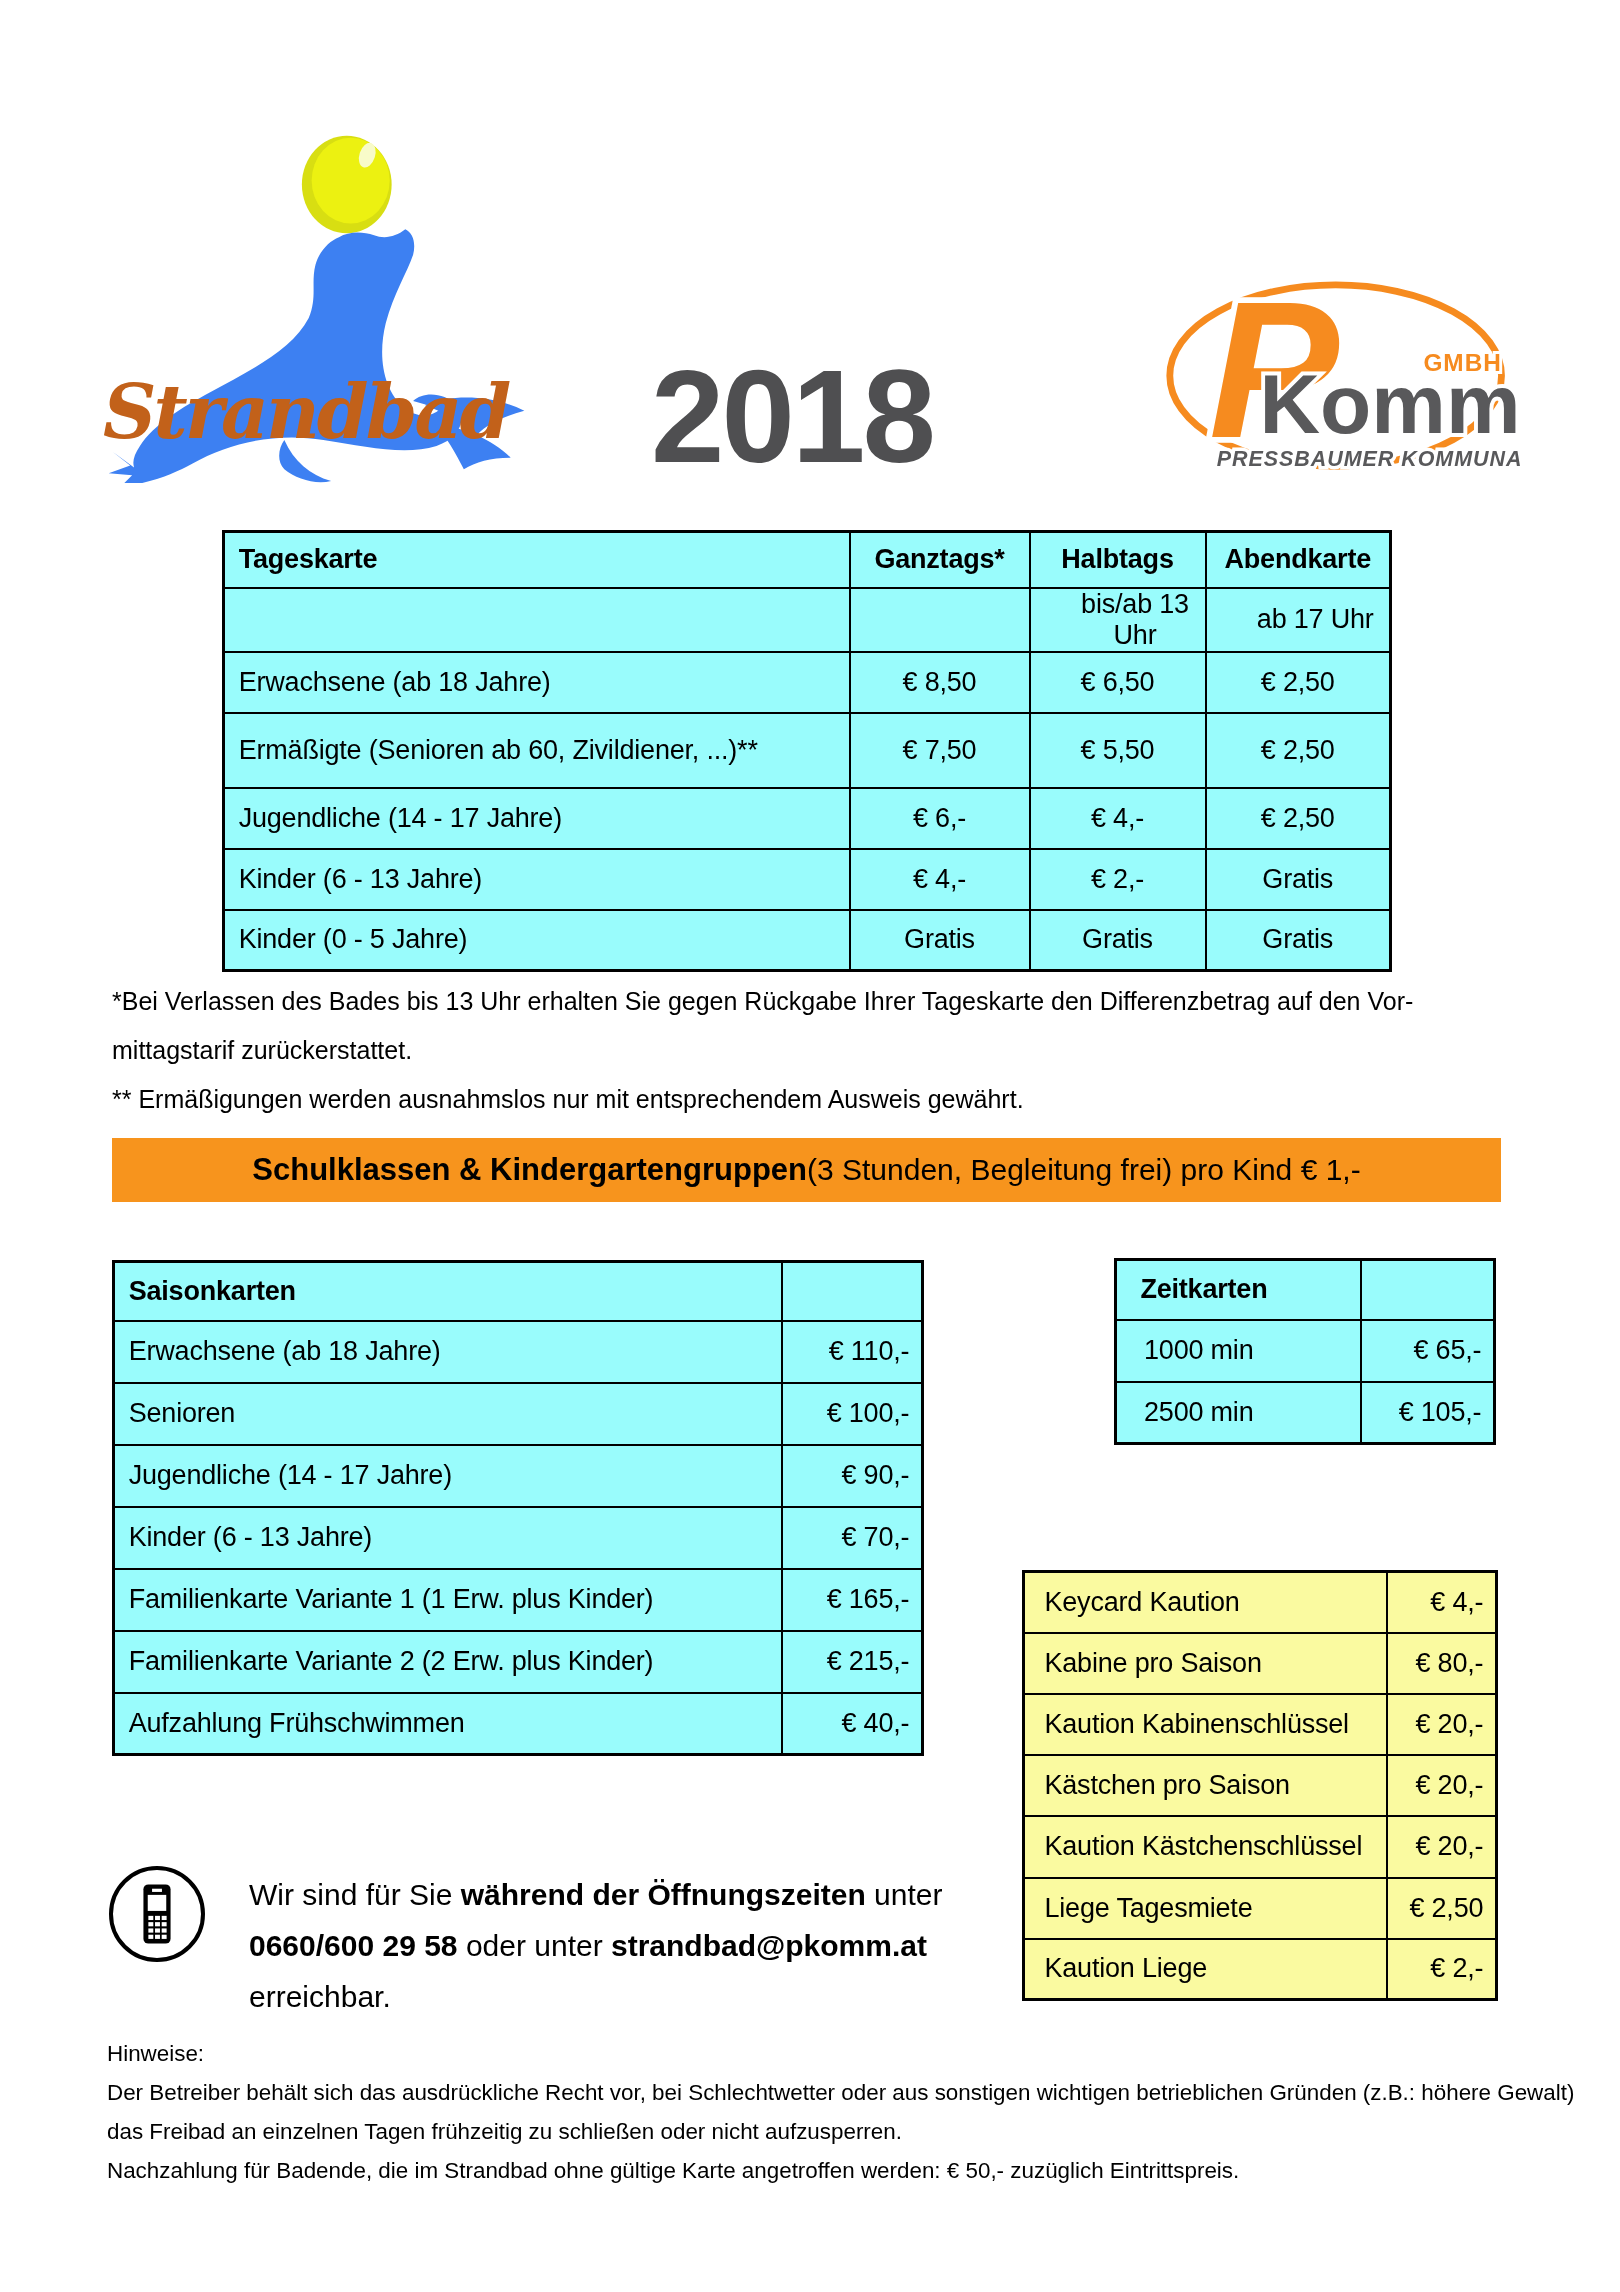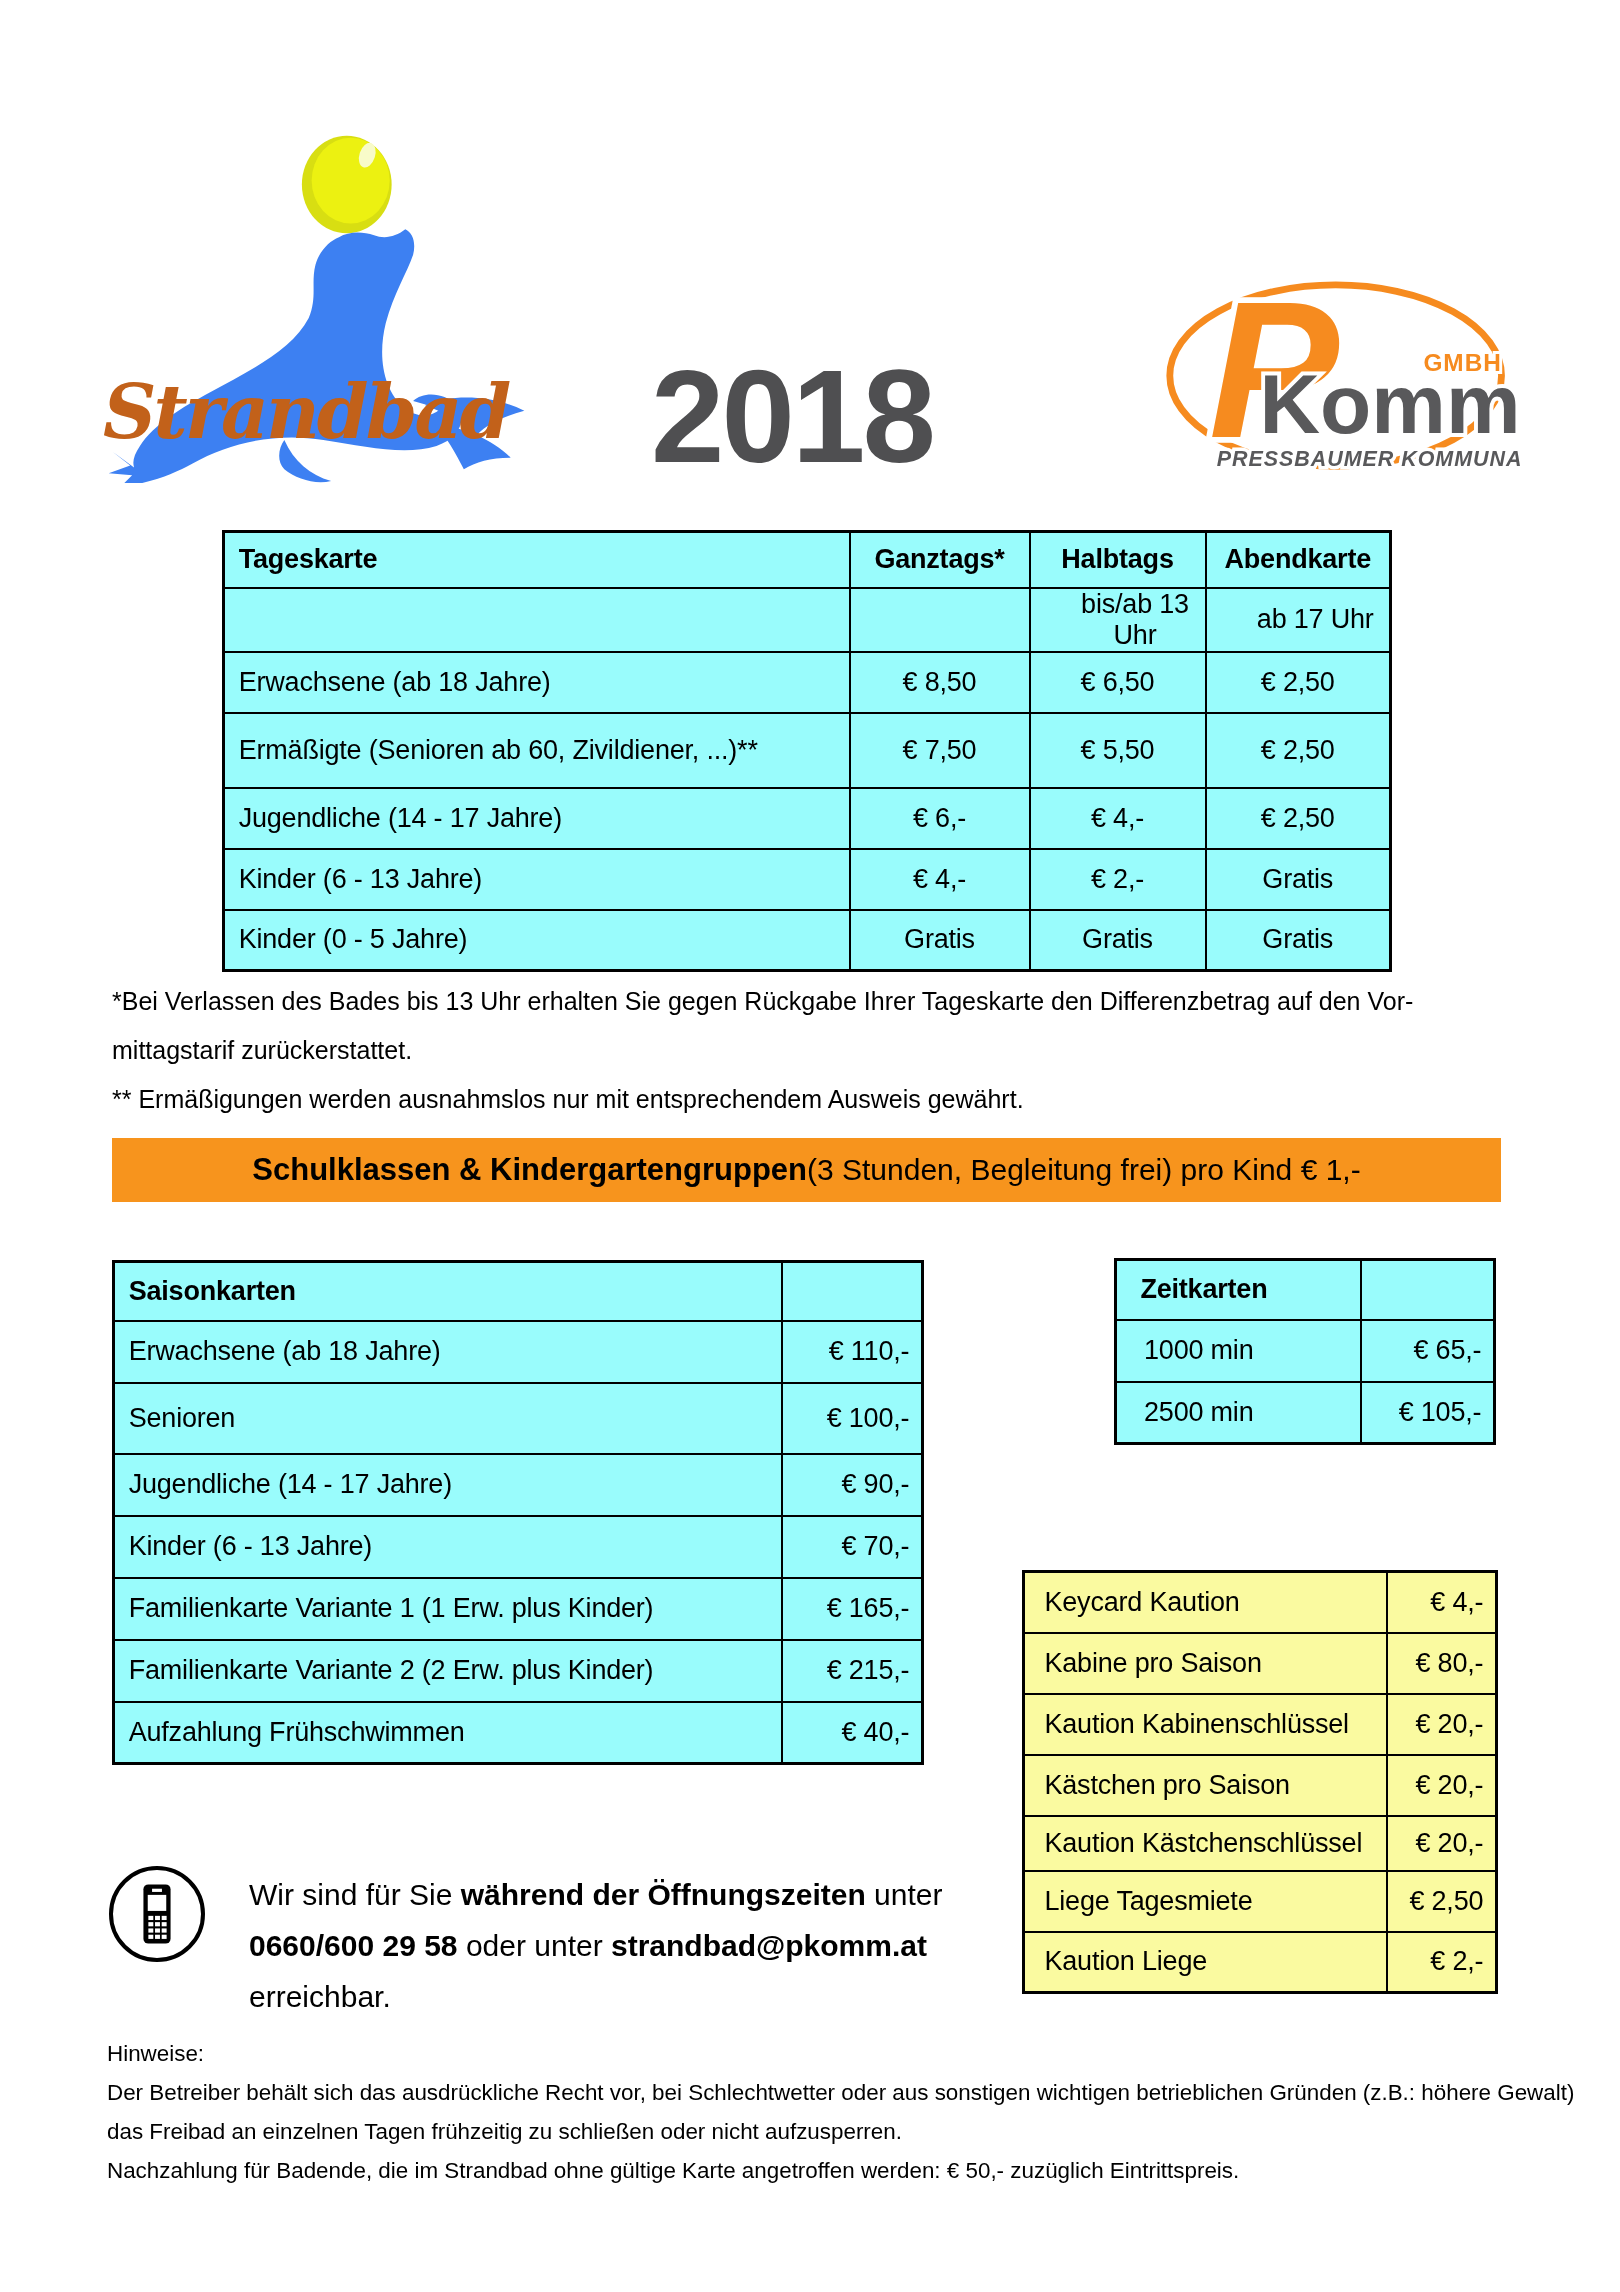--- a/index.html
+++ b/index.html
@@ -156,21 +156,21 @@
       </colgroup>
     <tbody>
         <tr style="height:59px">
       <td class="l b">Saisonkarten</td>
       <td></td>
     </tr>
     <tr style="height:62px">
       <td class="l">Erwachsene (ab 18 Jahre)</td>
       <td class="r">€ 110,-</td>
     </tr>
-    <tr style="height:71px">
+    <tr style="height:62px">
       <td class="l">Senioren</td>
       <td class="r">€ 100,-</td>
     </tr>
     <tr style="height:62px">
       <td class="l">Jugendliche (14 - 17 Jahre)</td>
       <td class="r">€ 90,-</td>
     </tr>
     <tr style="height:62px">
       <td class="l">Kinder (6 - 13 Jahre)</td>
       <td class="r">€ 70,-</td>
@@ -226,21 +226,21 @@
       <td class="r">€ 80,-</td>
     </tr>
     <tr style="height:61px">
       <td class="l" style="padding-left:19.5px">Kaution Kabinenschlüssel</td>
       <td class="r">€ 20,-</td>
     </tr>
     <tr style="height:61px">
       <td class="l" style="padding-left:19.5px">Kästchen pro Saison</td>
       <td class="r">€ 20,-</td>
     </tr>
-    <tr style="height:55px">
+    <tr style="height:62px">
       <td class="l" style="padding-left:19.5px">Kaution Kästchenschlüssel</td>
       <td class="r">€ 20,-</td>
     </tr>
     <tr style="height:61px">
       <td class="l" style="padding-left:19.5px">Liege Tagesmiete</td>
       <td class="r">€ 2,50</td>
     </tr>
     <tr style="height:61px">
       <td class="l" style="padding-left:19.5px">Kaution Liege</td>
       <td class="r">€ 2,-</td>

